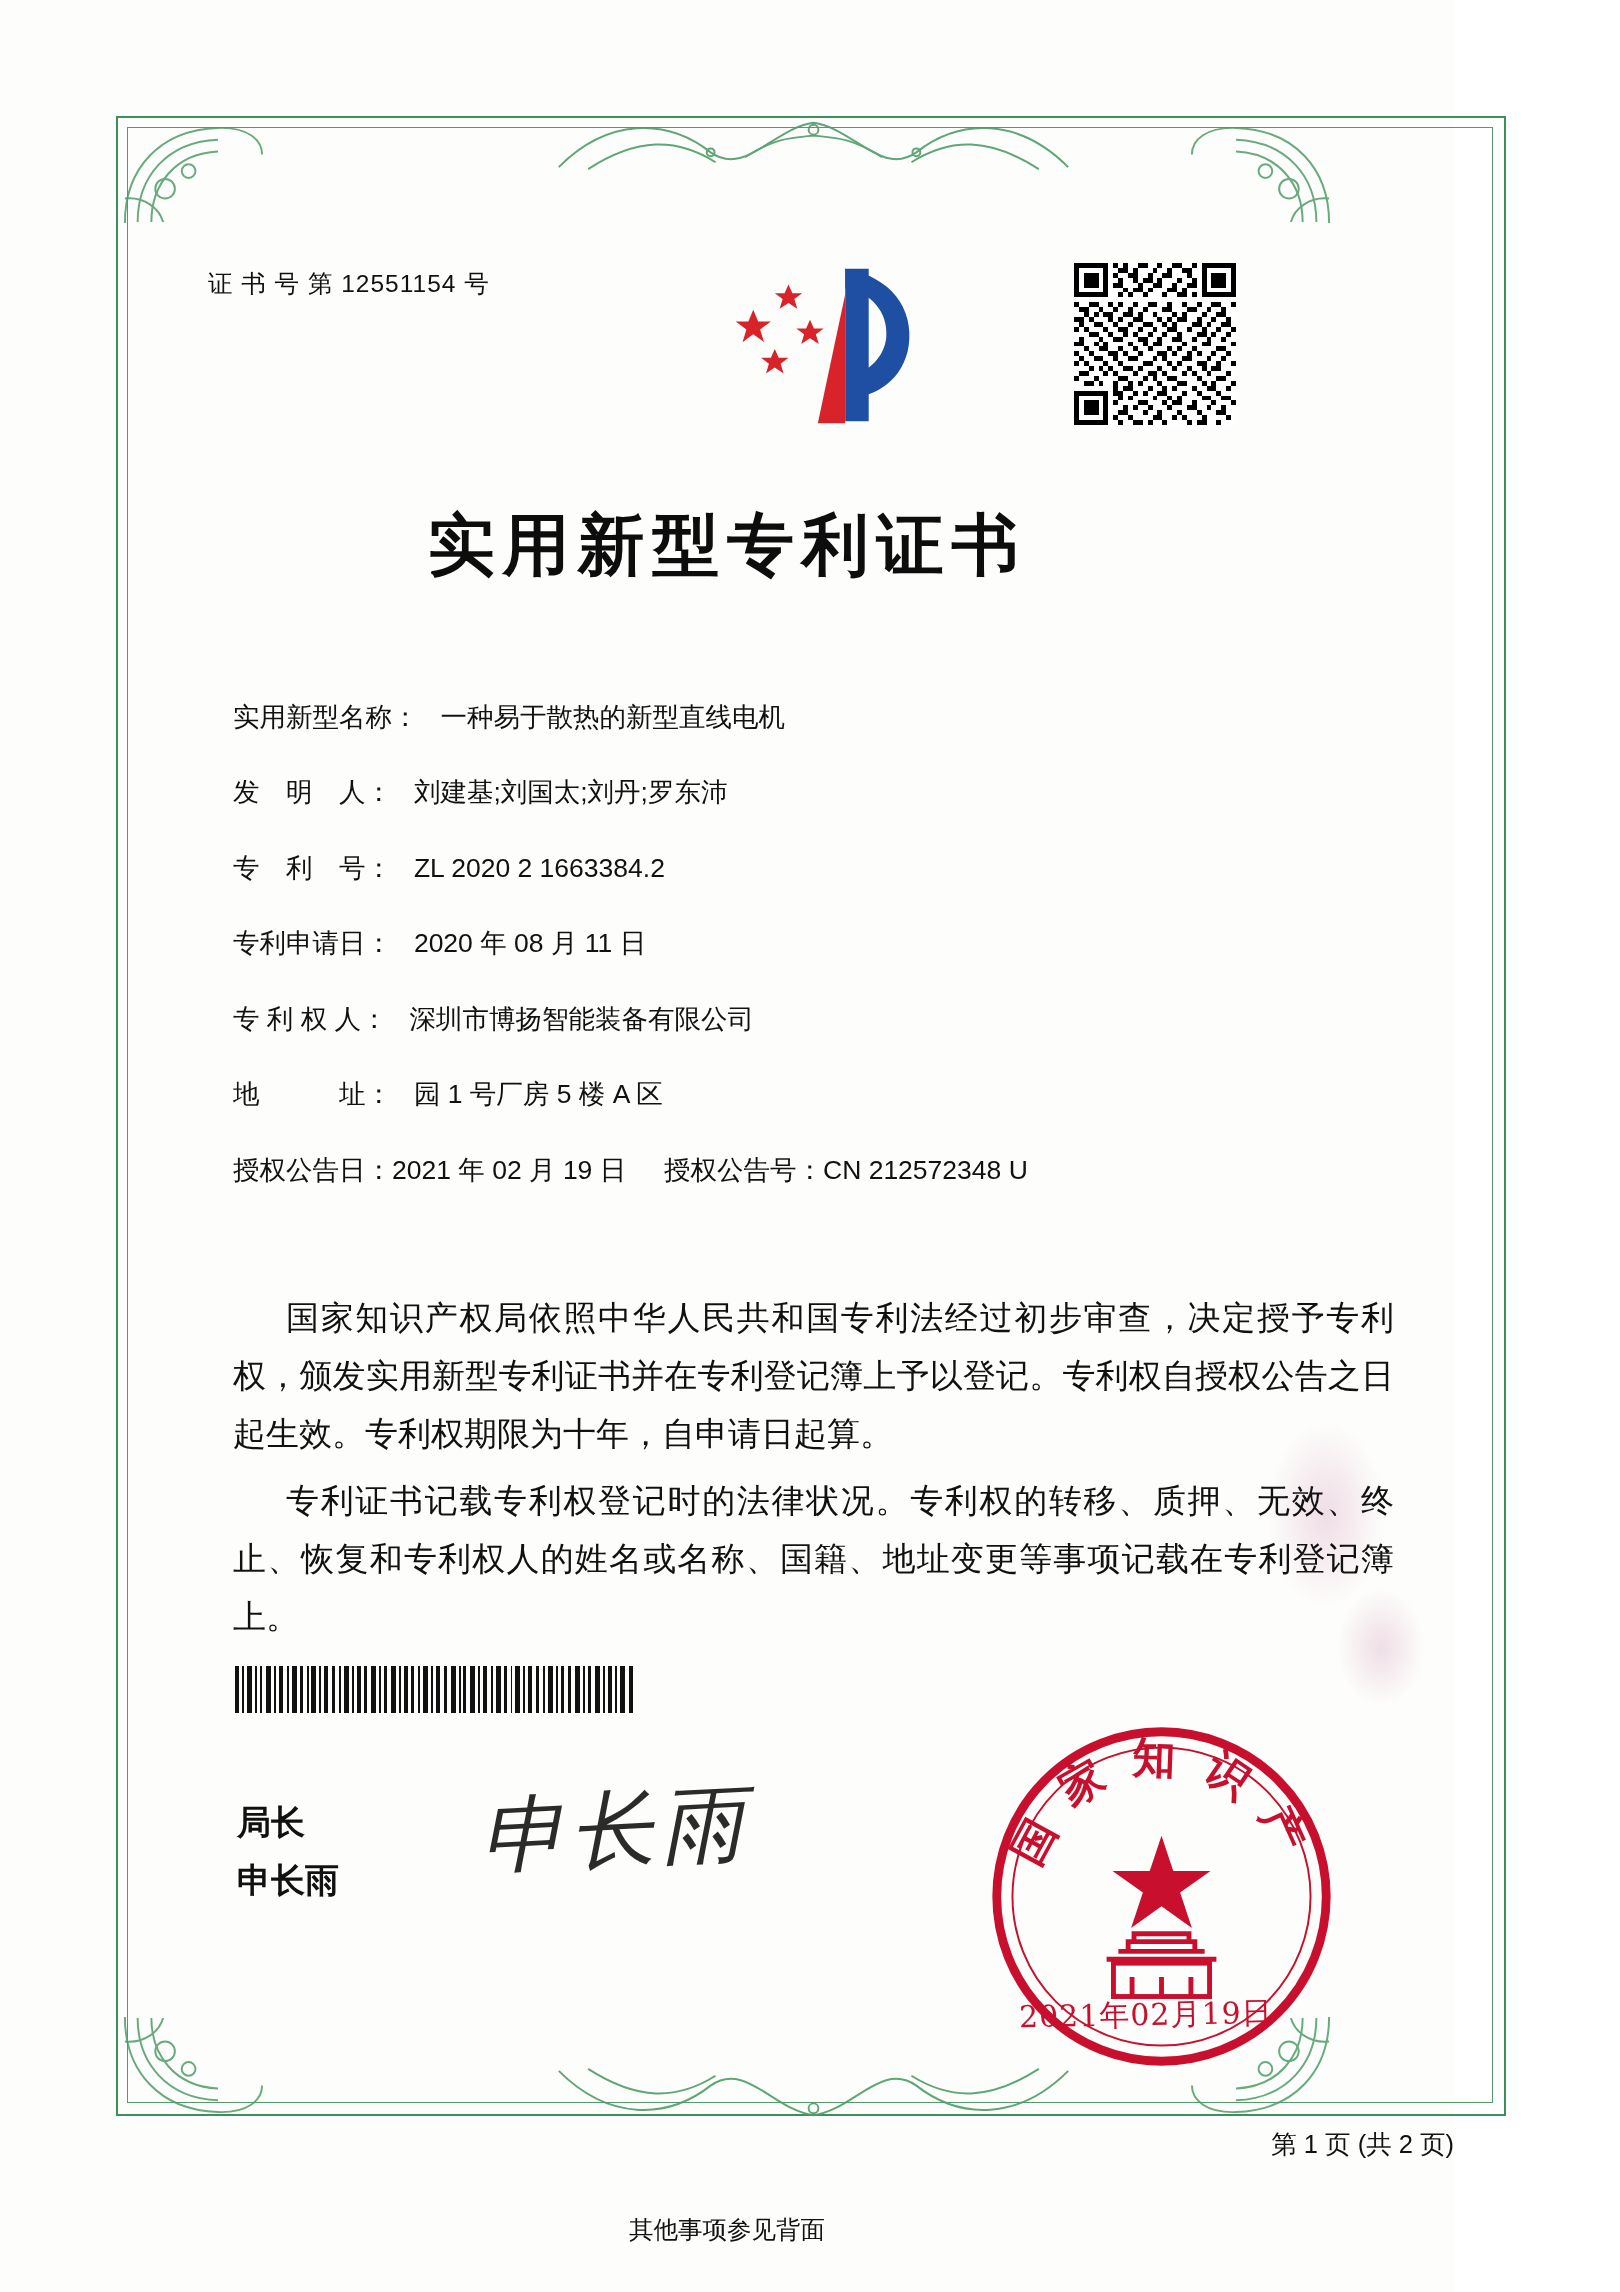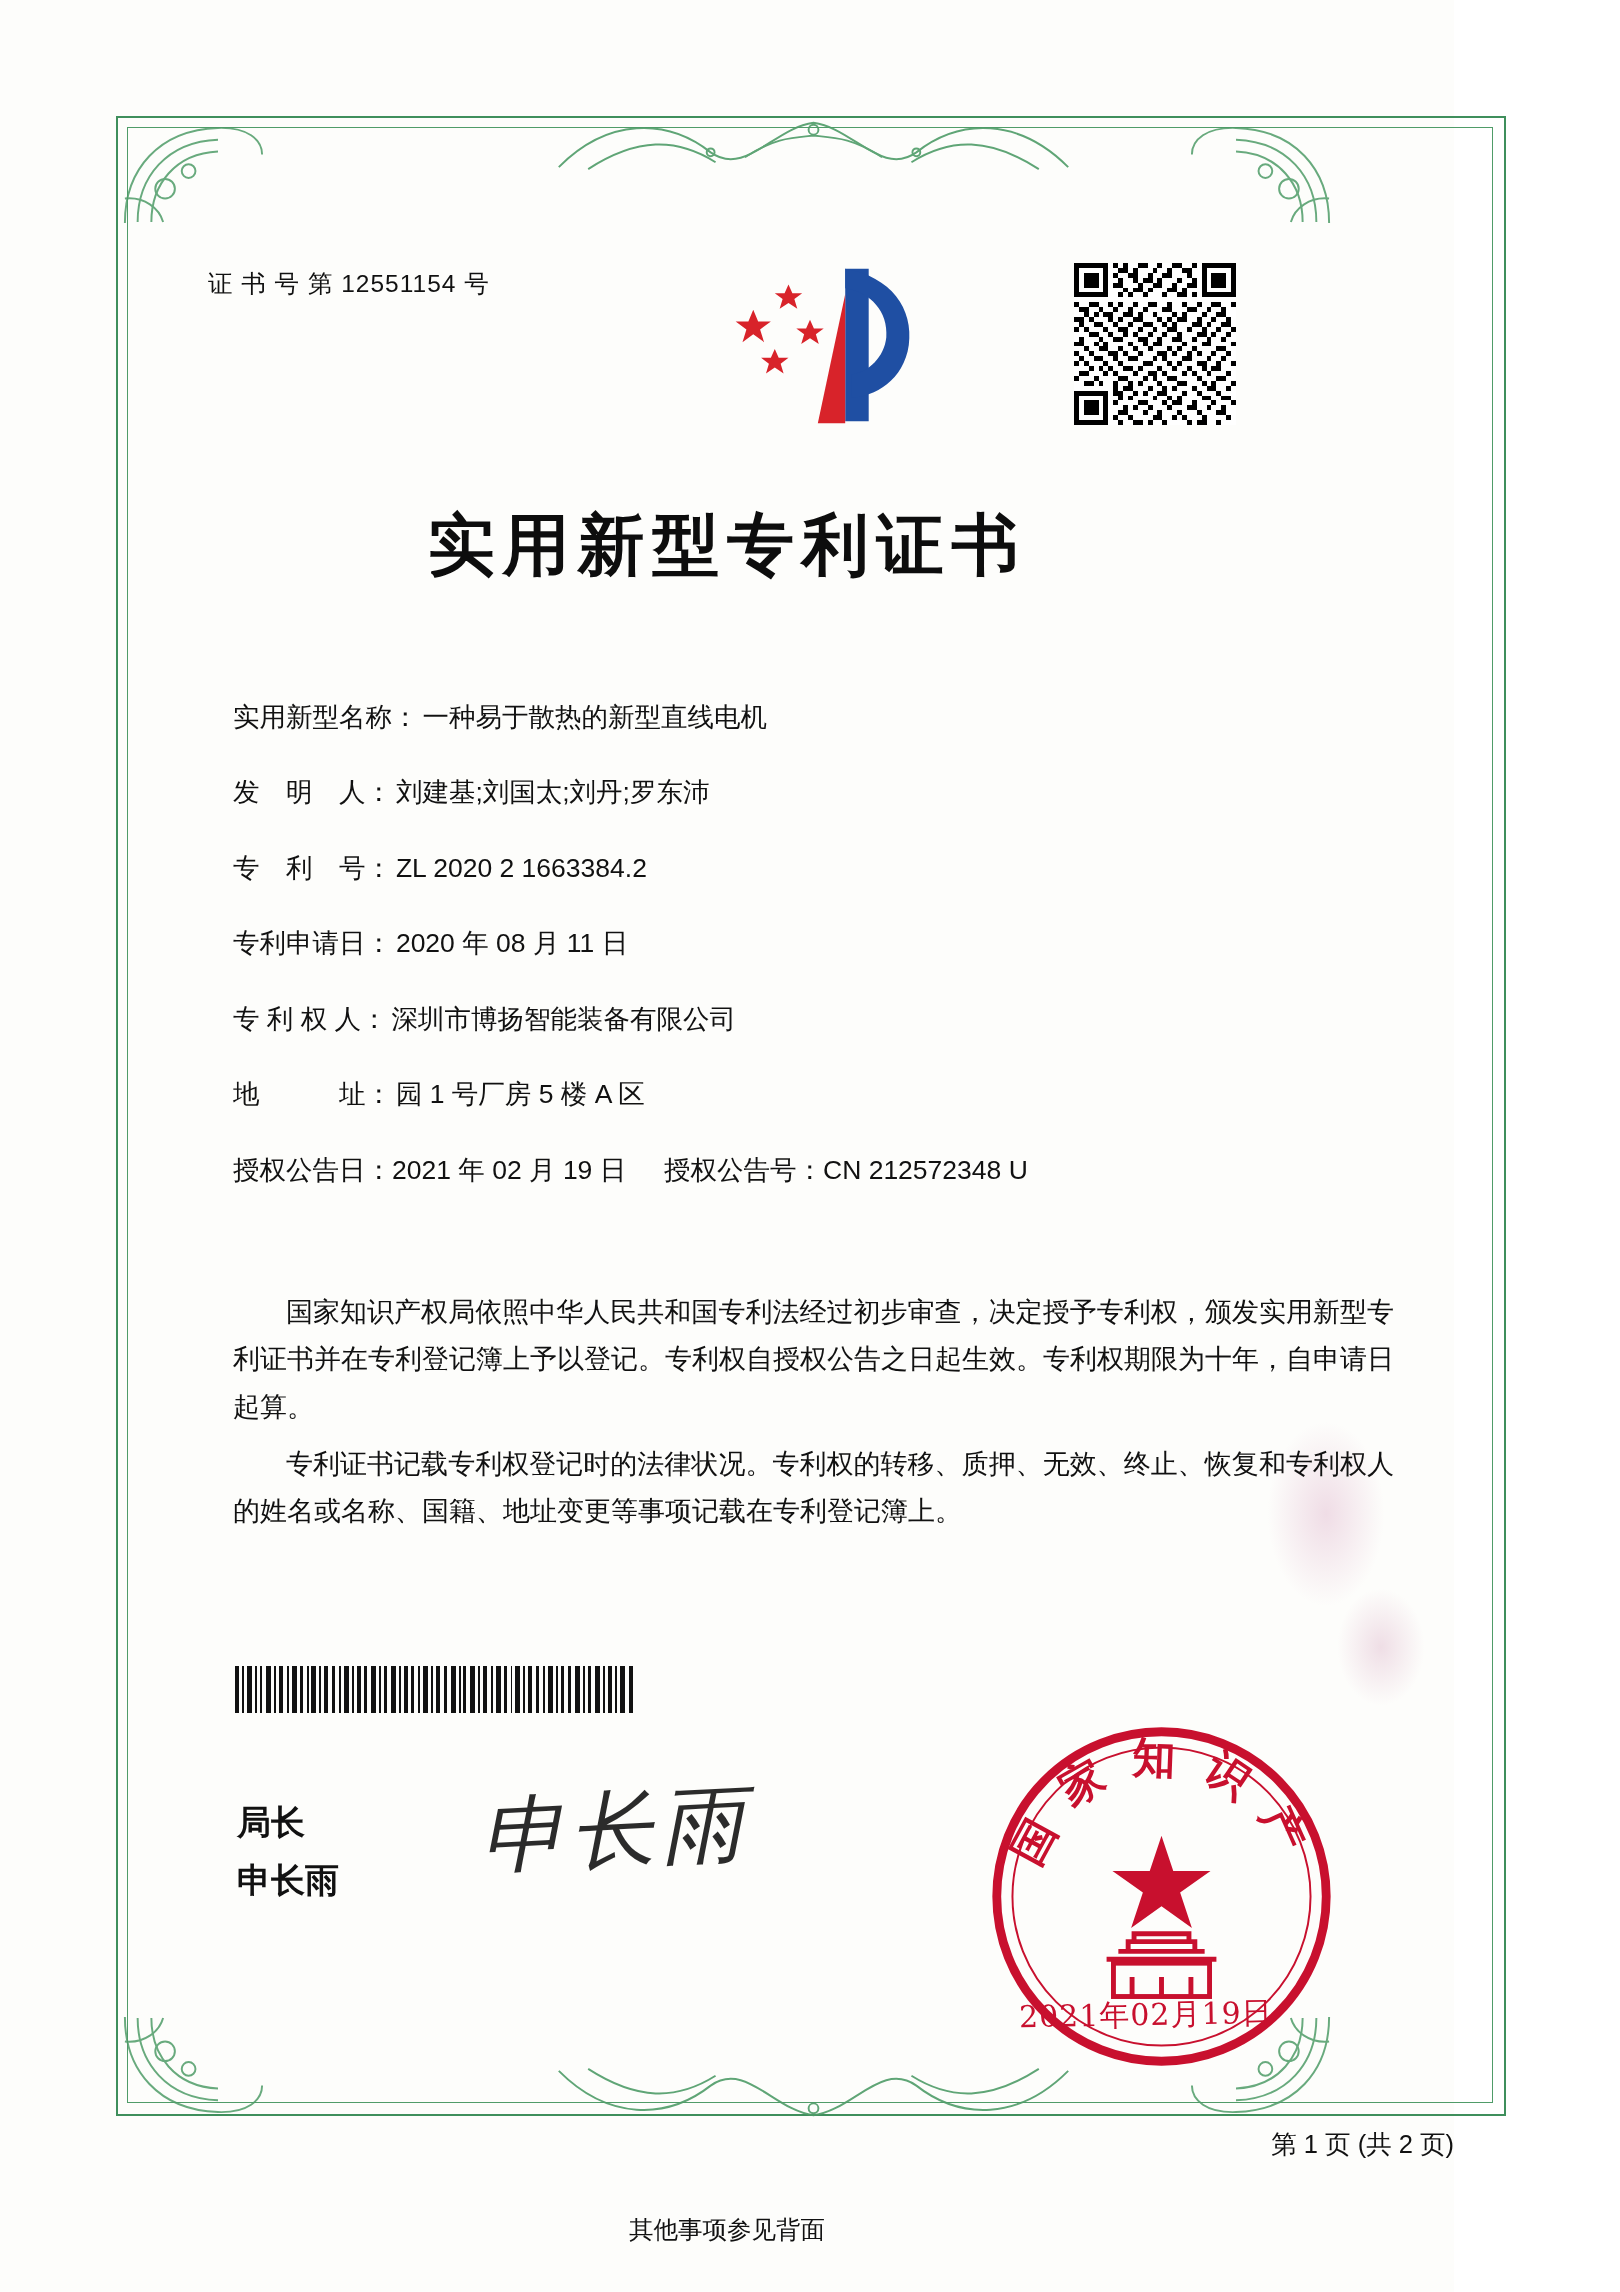--- a/index.html
+++ b/index.html
@@ -102,20 +102,21 @@
     left: 233px; top: 698px;
     width: 1157px;
     font-size: 26.5px;
     color: #111;
   }
   .field-row {
     display: flex;
     align-items: center;
     margin-bottom: 37px;
     line-height: 1.45;
+    gap: 18px;
   }
   .field-label {
     white-space: pre;
     flex: 0 0 auto;
   }
   .field-value {
     flex: 1 1 auto;
     padding-left: 3.9px;
   }
   .field-value .second-line {
@@ -130,21 +131,21 @@
   }
   .inline-pair .right-label {
     white-space: pre;
   }
 
   
   .paras {
     position: absolute;
     left: 233px; top: 1289px;
     width: 1161px;
-    font-size: 27px;
+    font-size: 33px;
     line-height: 1.75;
     color: #111;
     text-align: justify;
   }
   .paras p {
     margin: 0 0 9.8px 0;
     text-indent: 53px;
   }
 
   

